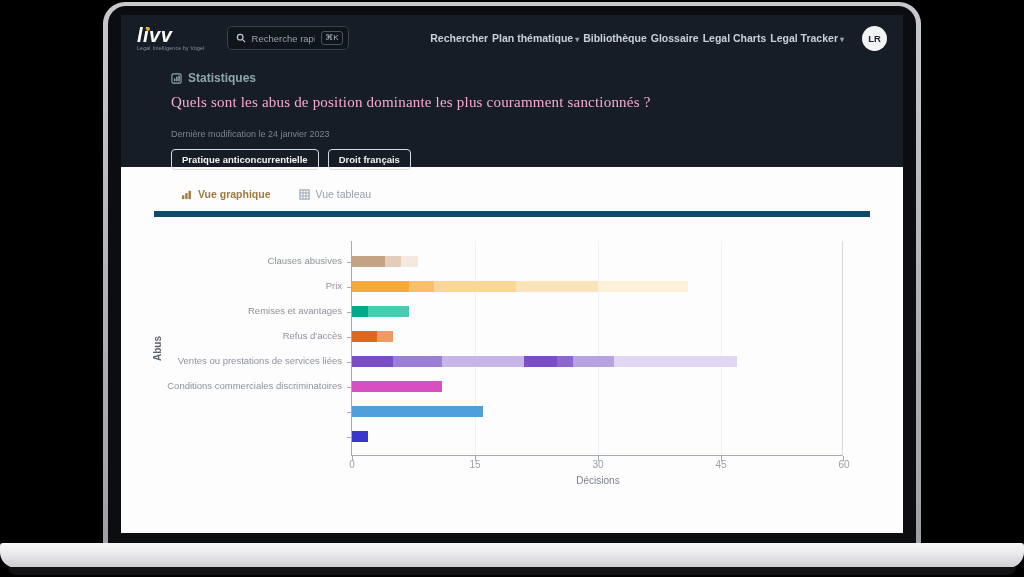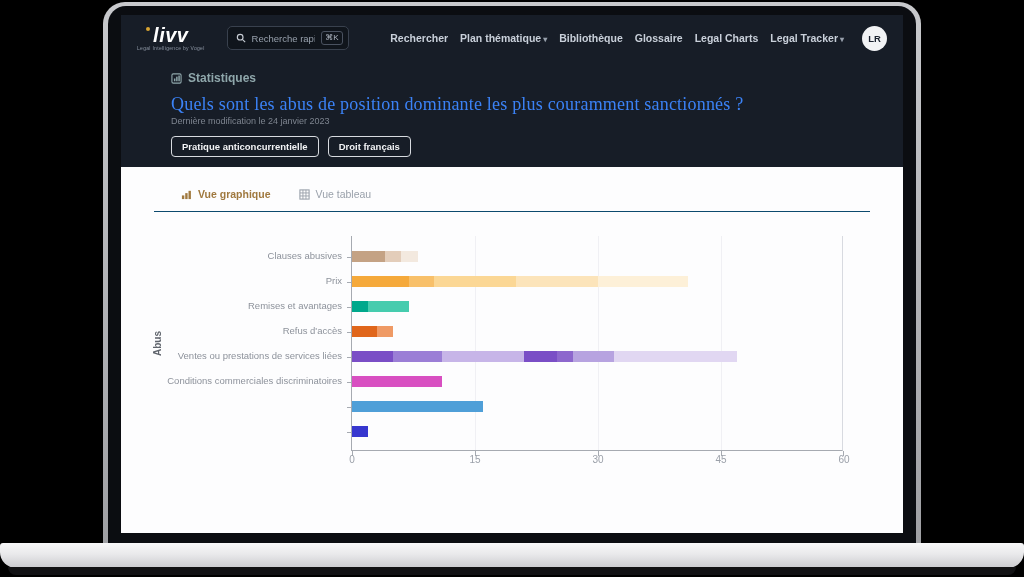--- a/index.html
+++ b/index.html
@@ -17,50 +17,50 @@
                  background:linear-gradient(180deg,#f8f8f9 0%,#e9e9eb 45%,#cbcbcf 100%);
                  border-radius:3px 3px 16px 16px; }
   .base-underside { position:absolute; left:8px; top:567px; width:1008px; height:8px;
                     background:#121214; border-radius:0 0 14px 14px; }
 
   
   .dark-section { height:152px; background:#171d27; padding:0; }
   .site-header { display:flex; align-items:center; height:46px; padding:0 16px; }
   .logo { position:relative; margin-right:22px; cursor:pointer; }
   .logo-text { color:#ffffff; font-weight:800; font-style:italic; font-size:20px;
-               letter-spacing:.5px; line-height:18px; display:block;text-align:center; }
+               letter-spacing:.5px; line-height:18px; display:block; }
   .logo-dot { position:absolute; left:9px; top:1px; width:4px; height:4px;
               background:#d9a431; border-radius:50%; }
   .logo-sub { display:block; font-size:5px; color:#8d96a4; letter-spacing:.3px; margin-top:1px; }
   .search-box { display:flex; align-items:center; gap:6px; background:#10151c;
                 border:1px solid #39414e; border-radius:5px; height:24px;
                 padding:0 5px 0 8px; width:122px; cursor:text; }
   .search-placeholder { color:#97a0ac; font-size:9.5px; flex:1; white-space:nowrap; overflow:hidden; }
   .kbd { border:1px solid #4a5260; border-radius:3px; color:#aeb6c2; font-size:8px;
          padding:1px 3px; line-height:10px; white-space:nowrap; }
-  .nav { display:flex; align-items:center; gap:12px; margin-left:auto; }
+  .nav { display:flex; align-items:center; gap:4px; margin-left:auto; }
   .nav-item { color:#c9d0da; font-size:10.5px; font-weight:bold; white-space:nowrap; cursor:pointer; }
   .caret { font-size:8px; color:#98a0ac; margin-left:2px; }
   .avatar { width:25px; height:25px; border-radius:50%; background:#f2f3f5; color:#1c2330;
             font-weight:bold; font-size:9.5px; display:flex; align-items:center;
             justify-content:center; margin-left:18px; cursor:pointer; }
 
   .hero { padding:10px 50px 0 50px; }
   .badge-row { display:flex; align-items:center; gap:6px; color:#8fa7ab;
                font-size:12px; font-weight:bold; }
-  .hero-title { font-family:"Liberation Serif", serif; color:#3b82f6; font-size:18px;
-                font-weight:500; margin:9px 0 1px 0; letter-spacing:.2px; }
+  .hero-title { font-family:"Liberation Serif", serif; color:#f9a8d4; font-size:15px;
+                font-weight:500; margin:9px 0 18px 0; letter-spacing:.2px; }
   .hero-modified { color:#7d848f; font-size:9px; }
   .tag-row { display:flex; gap:9px; margin-top:10px; }
   .tag { border:1px solid #d8dbe0; border-radius:4px; background:transparent; color:#f2f3f5;
          font-size:9.5px; font-weight:bold; padding:4px 10px; cursor:pointer;
          font-family:"Liberation Sans", sans-serif; }
 
   
-  .tabs-wrap { margin:0 33px; border-bottom:1px solid #0c4a6e; padding:21px 0 11px 27px;
+  .tabs-wrap { margin:0 33px; border-bottom:6px solid #0c4a6e; padding:21px 0 11px 27px;
                display:flex; gap:28px; align-items:flex-start; }
   .tab { display:flex; align-items:center; gap:6px; font-size:10.5px; cursor:pointer;
          background:none; border:none; font-family:"Liberation Sans", sans-serif; }
   .tab.active { color:#a0793f; font-weight:bold; }
   .tab.inactive { color:#9aa1ab; font-weight:normal; }
 
   
   .chart-area { display:flex; padding-left:28px; margin-top:24px; }
   .ylabel-wrap { width:16px; display:flex; align-items:center; justify-content:center; }
   .ylabel { writing-mode:vertical-rl; transform:rotate(180deg); font-size:10px;
@@ -219,18 +219,19 @@
             </div>
           </div>
       </div>
       <div class="chart-xaxis" id="chart-xaxis">
           <div class="xtick-label" style="left: 0px;">0</div>
           <div class="xtick-label" style="left: 123px;">15</div>
           <div class="xtick-label" style="left: 246px;">30</div>
           <div class="xtick-label" style="left: 369px;">45</div>
           <div class="xtick-label" style="left: 492px;">60</div>
         </div>
+      <div class="xaxis-title">Décisions</div>
 
     </div>
   </div>
 </div>
 <div class="laptop-base"></div>
 <div class="base-underside"></div>
 
 </body></html>

